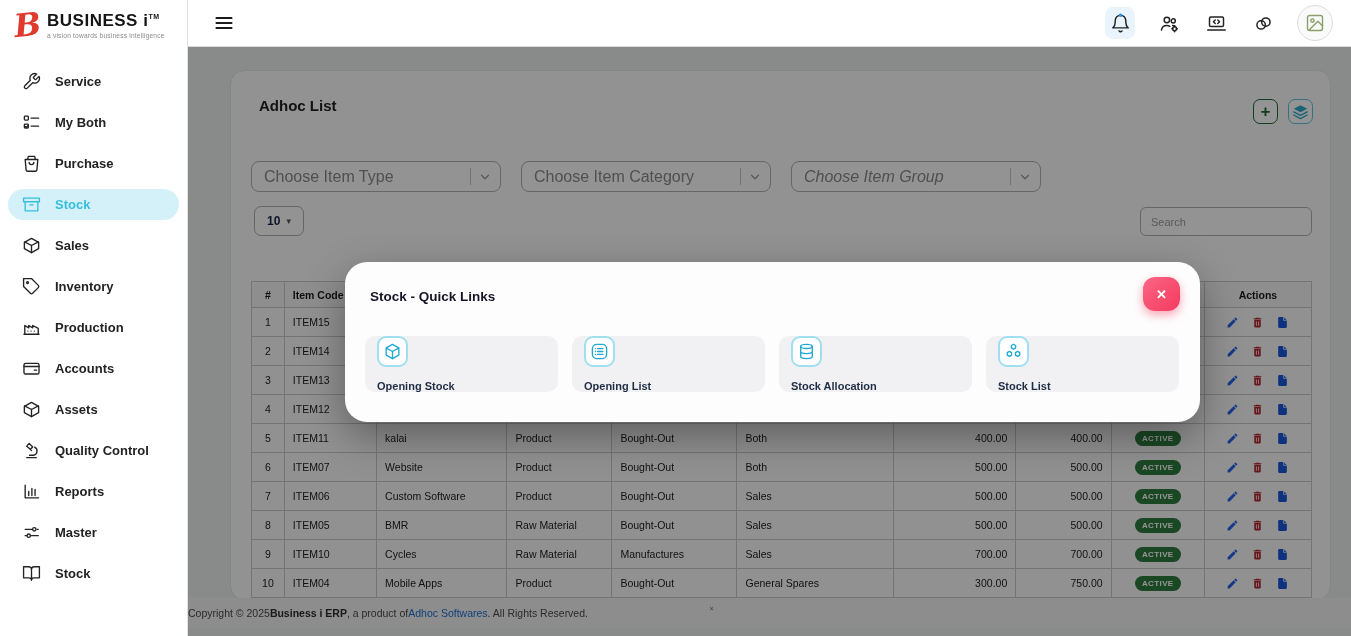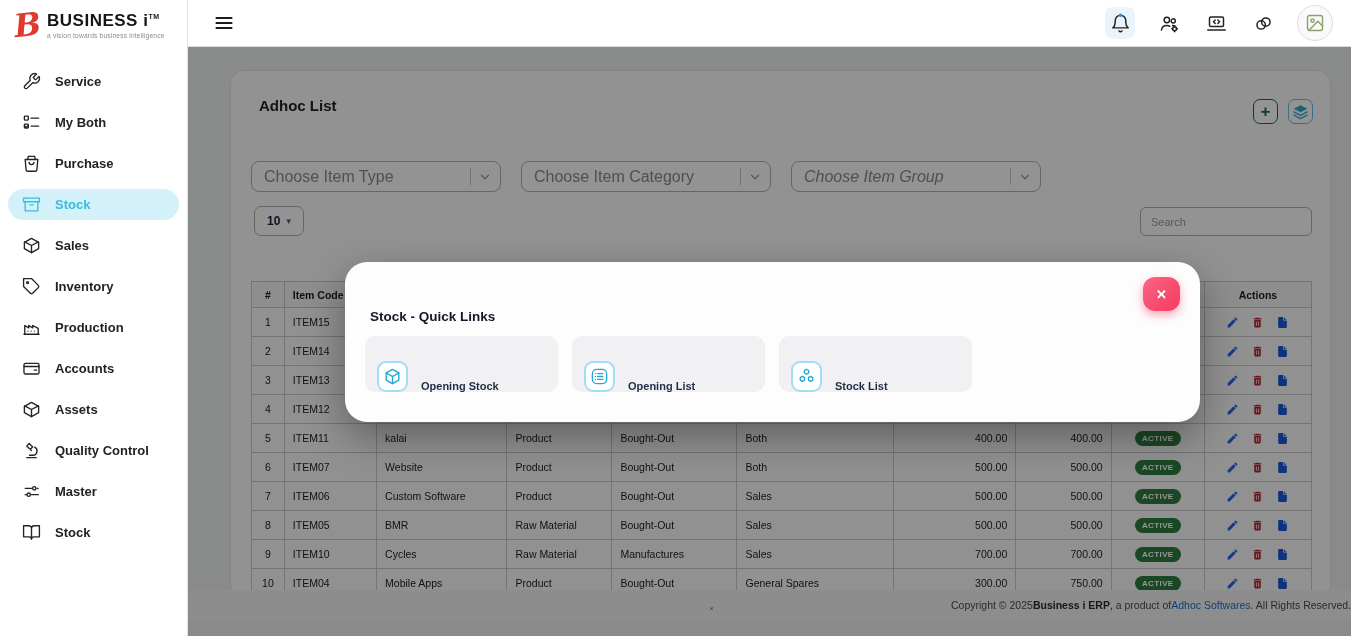--- a/index.html
+++ b/index.html
@@ -91,36 +91,36 @@
   .badge { display:inline-block; background:#2e7d3e; color:#fff; font-size:8px; font-weight:800;
     letter-spacing:.4px; padding:3px 7px; border-radius:9px; }
   .act-cell { display:flex; align-items:center; justify-content:center; gap:12px; height:28px; }
   .act-ic { width:13px; height:13px; cursor:pointer; }
   .act-ic svg { width:13px; height:13px; }
 
   
   .modal { position:absolute; left:157px; top:215px; width:855px; height:160px;
     background:#fdfdfd; border-radius:22px; z-index:100;
     box-shadow:0 14px 40px rgba(0,0,0,.35); }
-  .modal-title { position:absolute; left:25px; top:27px; font-size:13.5px; font-weight:800; color:#151528;margin-top:20px; }
+  .modal-title { position:absolute; left:25px; top:27px; font-size:13.5px; font-weight:800; color:#151528; }
   .modal-close { position:absolute; right:20px; top:15px; width:37px; height:34px; border-radius:12px;
     background:linear-gradient(135deg,#fb6584,#f43b5f); color:#fff; font-size:13px; font-weight:bold;
     display:flex; align-items:center; justify-content:center; cursor:pointer;
     box-shadow:0 4px 10px rgba(244,59,95,.45); }
   .qlinks { position:absolute; left:20px; top:74px; display:flex; gap:14px; }
   .qlink { width:193px; height:56px; background:#f1f1f3; border-radius:10px; display:flex;
-    align-items:flex-end; gap:13px; padding:0 12px; cursor:pointer; }
+    align-items:flex-start; gap:13px; padding:0 12px; cursor:pointer;flex-direction:column; }
   .ql-ic { width:31px; height:31px; background:#fff; border:2px solid #9fdff0; border-radius:9px;
     display:flex; align-items:center; justify-content:center; color:#1fa9d2; }
   .ql-ic svg { width:19px; height:19px; }
   .ql-label { font-size:11px; font-weight:800; color:#1f2d44; }
 
   
-  .footer { position:absolute; left:0; right:0; bottom:16px; height:30px; background:#f3f3f3;
-    display:flex; align-items:center; justify-content:flex-end; font-size:10.5px; color:#4a4a4a; }
+  .footer { position:absolute; left:0; right:0; bottom:8px; height:30px; background:#f3f3f3;
+    display:flex; align-items:center; justify-content:flex-start; font-size:10.5px; color:#4a4a4a; }
   .footer b { color:#2b2b2b; }
   .footer .f-link { color:#1a6fd4; cursor:pointer; }
   .footer-sup { position:absolute; bottom:24px; left:50%; margin-left:-60px; font-size:7px; color:#666; }
 </style>
 </head>
 <body>
 
 <div class="app">
 
   <aside class="sidebar">
@@ -211,20 +211,28 @@
           </span>
           <span class="nav-label">Assets</span>
         </div>
         <div class="nav-item">
           <span class="nv-ic">
             <svg viewBox="0 0 24 24" fill="none" stroke="currentColor" stroke-width="1.7" stroke-linecap="round" stroke-linejoin="round">
               <path d="M6 21h12M9.5 18h5a5.5 5.5 0 0 0 1.5-10.3M9 3l4.5 4.5-3 3L6 6.5zM10.5 10.5l1.5 1.5"></path>
             </svg>
           </span>
           <span class="nav-label">Quality Control</span>
+        </div>
+        <div class="nav-item">
+          <span class="nv-ic">
+            <svg viewBox="0 0 24 24" fill="none" stroke="currentColor" stroke-width="1.7" stroke-linecap="round" stroke-linejoin="round">
+              <path d="M4 4v16h17M8.5 17v-5M12.5 17V8M16.5 17v-7.5"></path>
+            </svg>
+          </span>
+          <span class="nav-label">Reports</span>
         </div>
         <div class="nav-item">
           <span class="nv-ic">
             <svg viewBox="0 0 24 24" fill="none" stroke="currentColor" stroke-width="1.7" stroke-linecap="round" stroke-linejoin="round">
               <path d="M4 8h9M19 8h1.5M4 16h2M12 16h8.5"></path>
               <circle cx="15.5" cy="8" r="2.1"></circle>
               <circle cx="8.5" cy="16" r="2.1"></circle>
             </svg>
           </span>
           <span class="nav-label">Master</span>
@@ -630,20 +638,29 @@
                 <svg viewBox="0 0 24 24" fill="none" stroke="currentColor" stroke-width="1.7" stroke-linecap="round" stroke-linejoin="round">
                   <rect x="3" y="3" width="18" height="18" rx="5.5"></rect>
                   <path d="M9.5 8.3h6.8M9.5 12h6.8M9.5 15.7h6.8M6.8 8.3h.01M6.8 12h.01M6.8 15.7h.01"></path>
                 </svg>
               </span>
               <span class="ql-label">Opening List</span>
             </div>
             <div class="qlink">
               <span class="ql-ic">
                 <svg viewBox="0 0 24 24" fill="none" stroke="currentColor" stroke-width="1.7" stroke-linecap="round" stroke-linejoin="round">
+                  <ellipse cx="12" cy="5.6" rx="7.3" ry="2.6"></ellipse>
+                  <path d="M4.7 5.6v12.8c0 1.4 3.3 2.6 7.3 2.6s7.3-1.2 7.3-2.6V5.6M4.7 12c0 1.4 3.3 2.6 7.3 2.6s7.3-1.2 7.3-2.6"></path>
+                </svg>
+              </span>
+              <span class="ql-label">Stock Allocation</span>
+            </div>
+            <div class="qlink">
+              <span class="ql-ic">
+                <svg viewBox="0 0 24 24" fill="none" stroke="currentColor" stroke-width="1.7" stroke-linecap="round" stroke-linejoin="round">
                   <path d="M12 2.8l2.7 1.6v3.1L12 9.1 9.3 7.5V4.4zM6.8 11.8l2.7 1.6v3.1l-2.7 1.6-2.7-1.6v-3.1zM17.2 11.8l2.7 1.6v3.1l-2.7 1.6-2.7-1.6v-3.1z"></path>
                 </svg>
               </span>
               <span class="ql-label">Stock List</span>
             </div>
           </div>
       </div>
 
       <div class="footer">
         <span>Copyright © 2025 </span>

